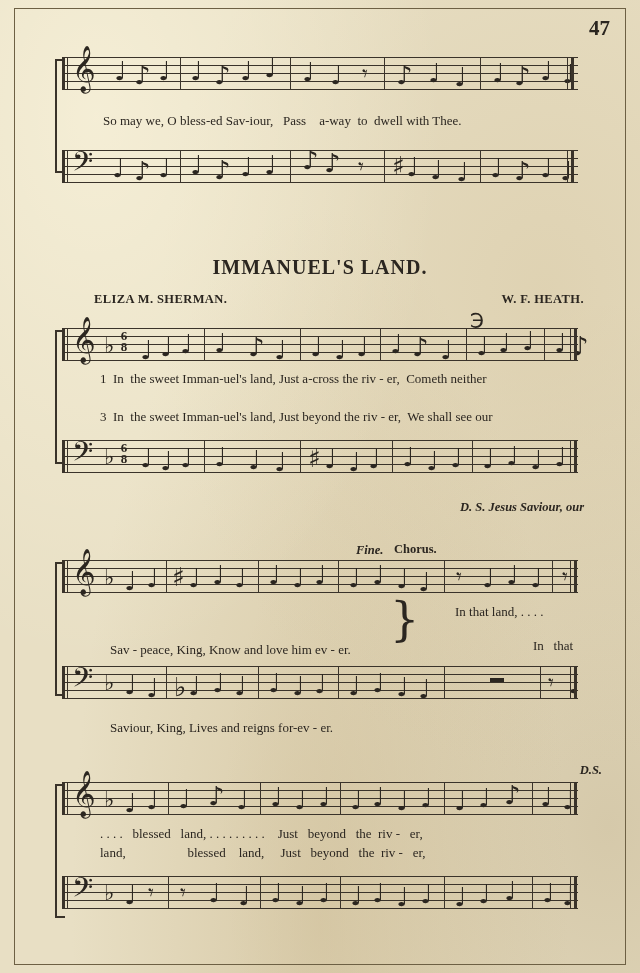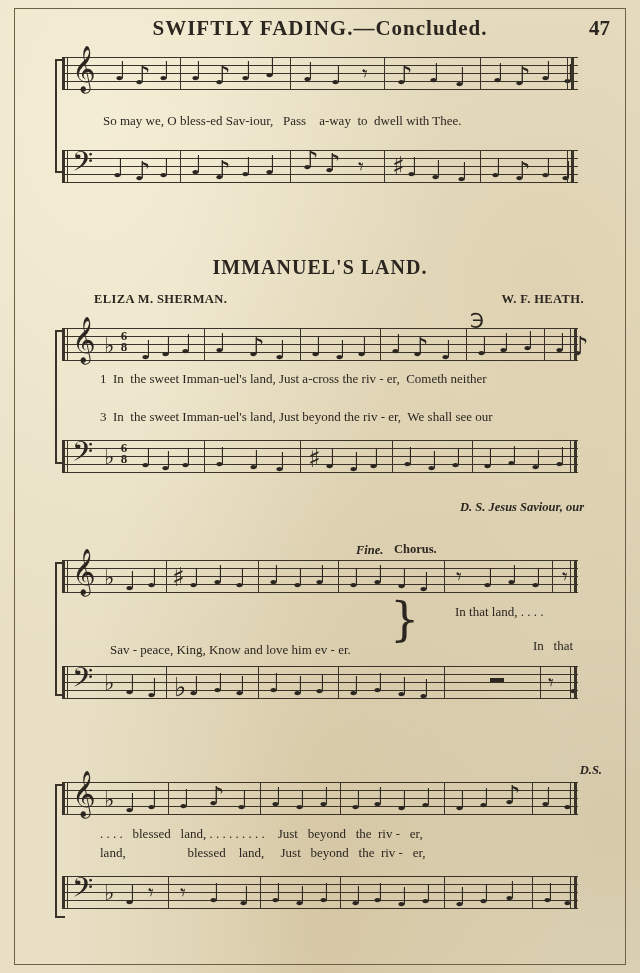--- a/index.html
+++ b/index.html
@@ -193,21 +193,20 @@
   }
 </style>
 </head>
 <body>
 
 <div class="paper-tint"></div>
 <div class="page-border"></div>
 
 <div class="content">
 
-  <div class="song-title" id="title-1">SWIFTLY FADING.—Concluded.</div>
   <div id="page-number">47</div>
 
   <div class="system" style="top:57px;">
     <div class="sysbrace" style="left:-7px; top:2px; height:110px;"></div>
 
     <div class="staff">
       <div class="lines">
           <i></i>
           <i></i>
           <i></i>
@@ -484,20 +483,21 @@
       <div class="barline" style="left:478px;"></div>
       <div class="rest" style="left:486px; top:6px;">𝄾</div>
       <div class="note" style="left:506px; top:5px;">♩</div>
       <div class="endbar" style="left:508px;">
           <div class="thin"></div>
           <div class="thick"></div>
         </div>
     </div>
   </div>
 
+  <div class="lyric" style="left:110px; top:720px;">Saviour, King, Lives and reigns for-ev - er.</div>
 
   <div class="mark" style="right:38px; top:763px;">D.S.</div>
 
   <div class="system" style="top:782px;">
     <div class="sysbrace" style="left:-7px; top:2px; height:130px;"></div>
     <div class="staff">
       <div class="lines">
           <i></i>
           <i></i>
           <i></i>

